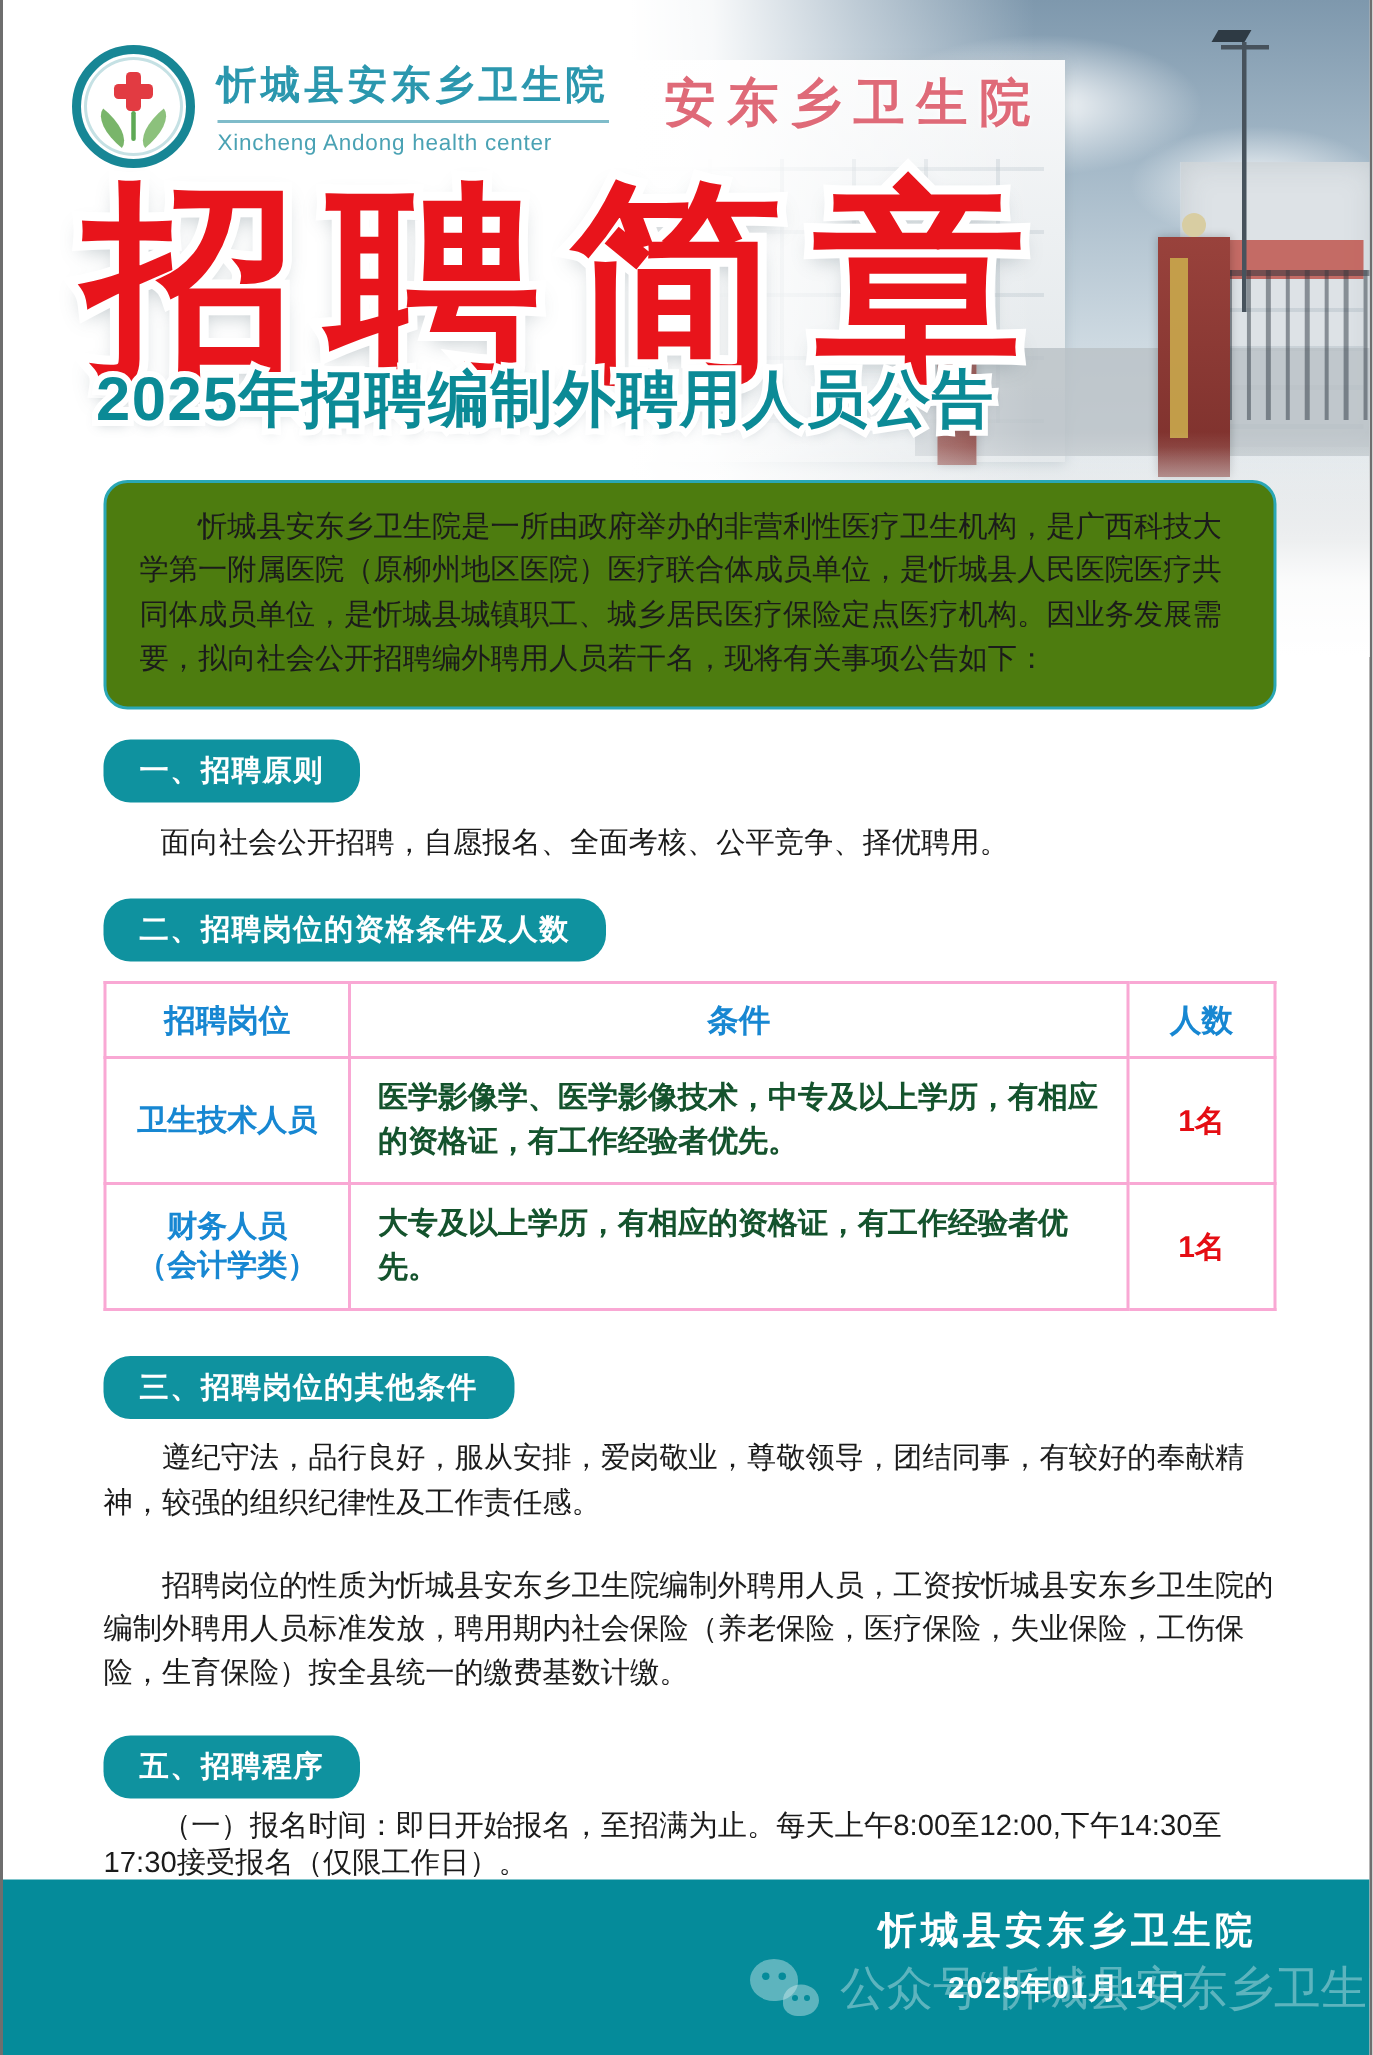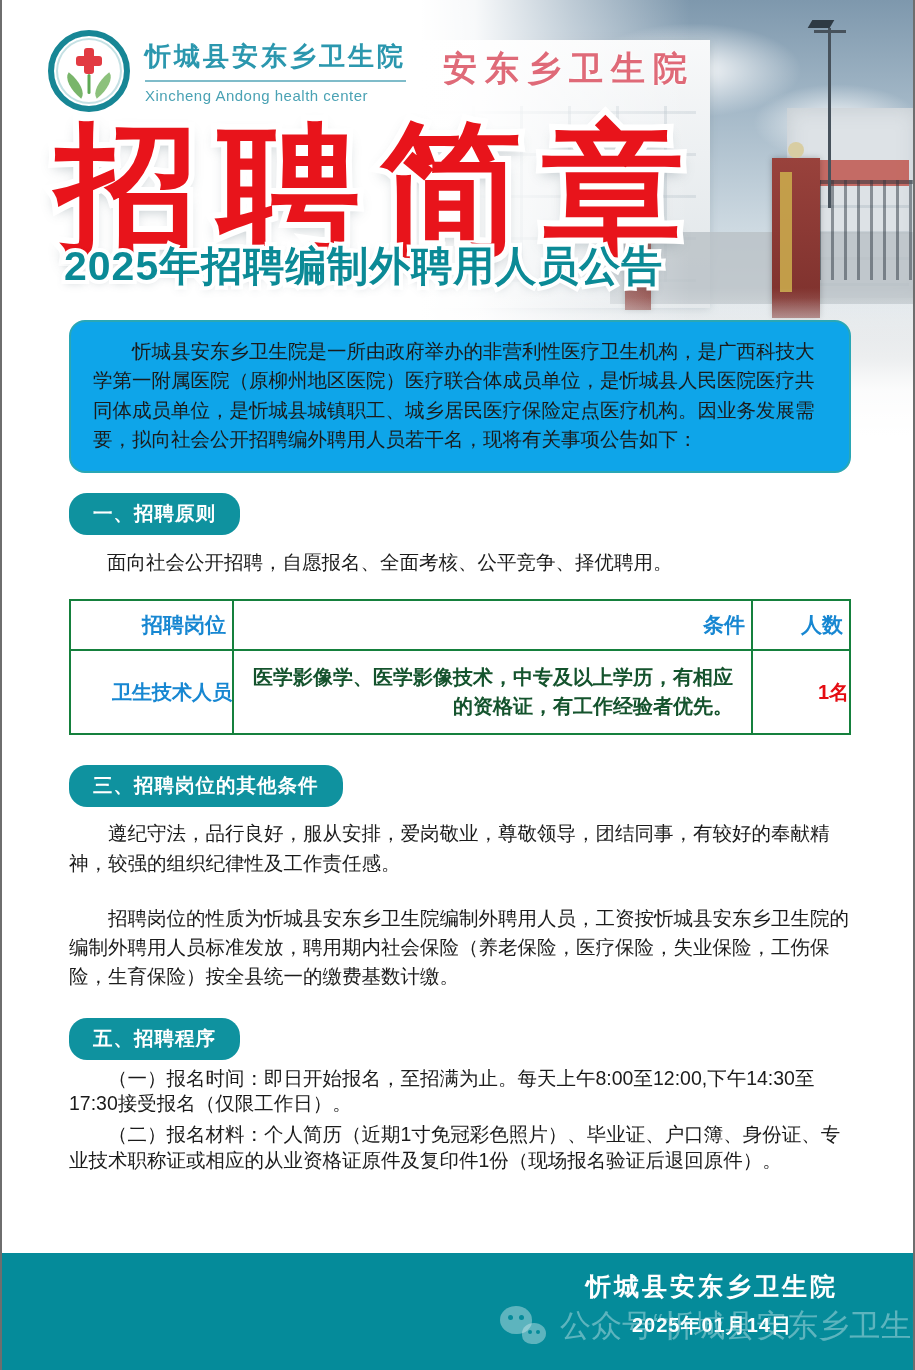--- a/index.html
+++ b/index.html
@@ -73,31 +73,31 @@
       text-shadow:0 6px 14px rgba(95,115,125,.45); }
   .title-fill { position:relative; color:#e8141b; }
 
   .sub-wrap { position:absolute; left:62px; top:243px; z-index:5; line-height:1.15; white-space:nowrap; }
   .sub-layer { font-size:41px; font-weight:800; letter-spacing:1px; }
   .sub-stroke { position:absolute; left:0; top:0; color:#fff; -webkit-text-stroke:8px #fff; text-shadow:0 3px 8px rgba(95,115,125,.35); }
   .sub-fill { position:relative; color:#0b8a96; }
 
   
   .content { position:absolute; left:67px; top:320px; width:782px; z-index:2; color:#1b1b1b; }
-  .intro-box { background:#0ea5e9; border:2px solid #2aa7b5; border-radius:16px; padding:15px 22px 17px;
+  .intro-box { background:#4d7c0f; border:2px solid #2aa7b5; border-radius:16px; padding:15px 22px 17px;
       font-size:19.5px; line-height:1.5; text-indent:2em; margin-bottom:20px; }
   .pill { display:inline-block; background:#0f929f; color:#fff; font-size:19.5px; font-weight:700;
       letter-spacing:1px; padding:7px 24px 8px; border-radius:18px; }
   .body-line { font-size:19.5px; line-height:1.45; margin:13px 0 0 38px; }
   .body-para { font-size:19.5px; line-height:1.5; text-indent:2em; margin-top:12px; }
   .gap-s { margin-bottom:23px; }
   .gap-m { margin-bottom:26px; }
 
   table.recruit { width:100%; border-collapse:collapse; margin:13px 0 30px; background:#fff; }
-  table.recruit th, table.recruit td { border:2px solid #15803d;text-align:right; }
+  table.recruit th, table.recruit td { border:2px solid #f9a8d4; }
   table.recruit th { color:#1787d2; font-size:21px; font-weight:700; padding:10px 6px; }
   td.post { color:#1787d2; font-size:20px; font-weight:700; text-align:center; line-height:1.3; width:163px; }
   td.req  { color:#14532d; font-size:20px; font-weight:700; text-align:left; padding:12px 18px; line-height:1.45; }
   td.cnt  { color:#e50d13; font-size:20px; font-weight:700; text-align:center; width:98px; }
   table.recruit tr.r1 td { height:66px; }
   table.recruit tr.r2 td { height:64px; }
 
   .proc p { font-size:19.5px; line-height:1.3; text-indent:2em; margin-top:6px; }
 
   
@@ -163,35 +163,44 @@
     <div class="intro-box">
       <span>忻城县安东乡卫生院是一所由政府举办的非营利性医疗卫生机构，是广西科技大学第一附属医院（原柳州地区医院）医疗联合体成员单位，是忻城县人民医院医疗共同体成员单位，是忻城县城镇职工、城乡居民医疗保险定点医疗机构。因业务发展需要，拟向社会公开招聘编外聘用人员若干名，现将有关事项公告如下：</span>
     </div>
 
     <section>
       <span class="pill">一、招聘原则</span>
       <div class="body-line gap-s">面向社会公开招聘，自愿报名、全面考核、公平竞争、择优聘用。</div>
     </section>
 
     <section>
+      <span class="pill">二、招聘岗位的资格条件及人数</span>
       <table class="recruit">
         <tbody>
             <tr>
           <th>招聘岗位</th>
           <th>条件</th>
           <th>人数</th>
         </tr>
         <tr class="r1">
           <td class="post">
             <div>卫生技术人员</div>
             <div></div>
           </td>
           <td class="req">医学影像学、医学影像技术，中专及以上学历，有相应的资格证，有工作经验者优先。</td>
           <td class="cnt">1名</td>
         </tr>
+        <tr class="r2">
+          <td class="post">
+            <div>财务人员</div>
+            <div>（会计学类）</div>
+          </td>
+          <td class="req">大专及以上学历，有相应的资格证，有工作经验者优先。</td>
+          <td class="cnt">1名</td>
+        </tr>
       </tbody>
         </table>
     </section>
 
     <section>
       <span class="pill">三、招聘岗位的其他条件</span>
       <div class="body-para gap-m">遵纪守法，品行良好，服从安排，爱岗敬业，尊敬领导，团结同事，有较好的奉献精神，较强的组织纪律性及工作责任感。</div>
     </section>
 
     <section>

